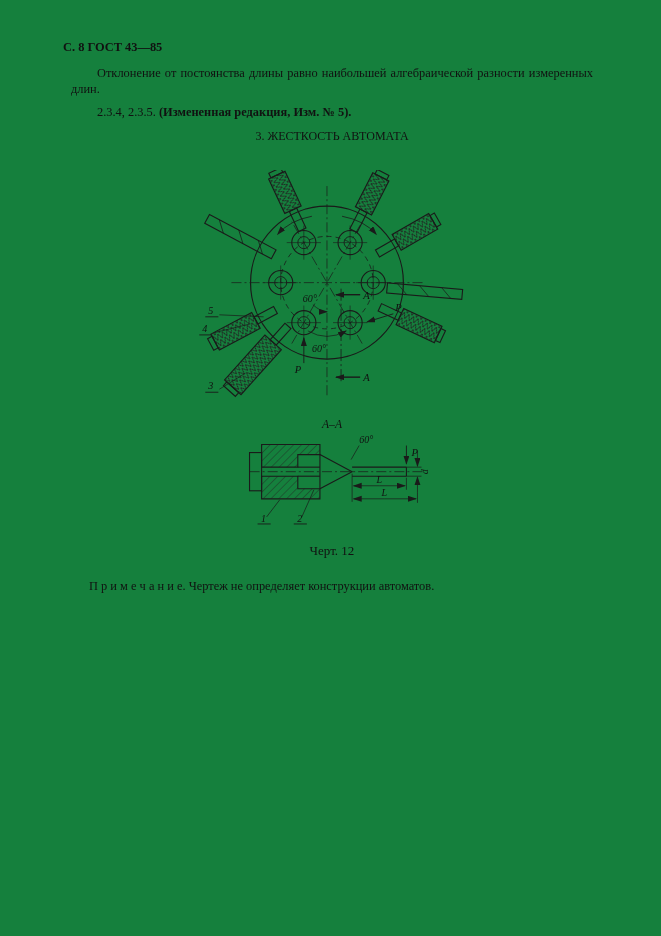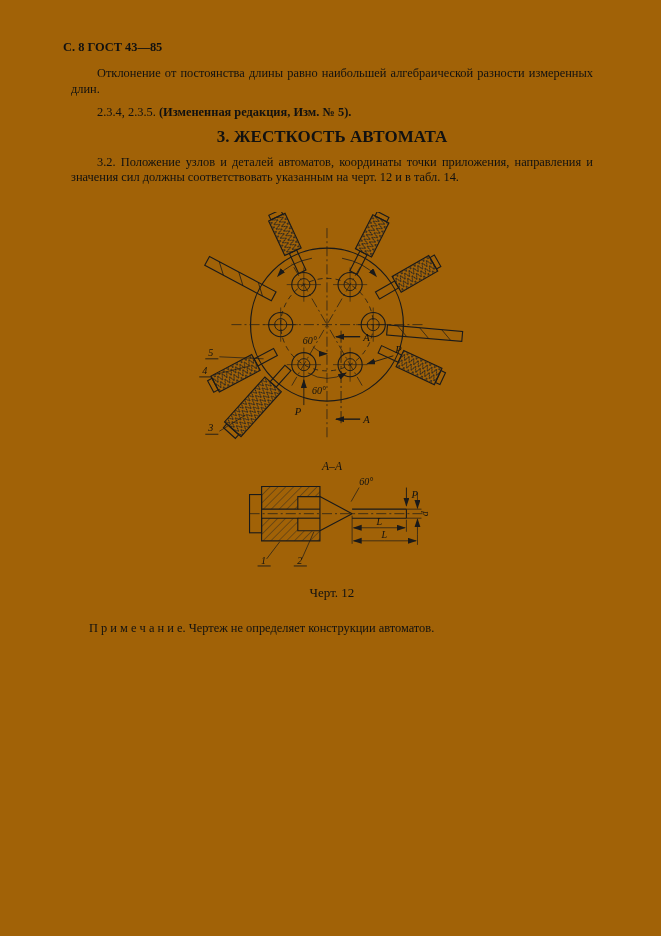--- a/index.html
+++ b/index.html
@@ -1,26 +1,26 @@
 <!DOCTYPE html>
 <html><head>
 <meta charset="utf-8">
 <style>
   html,body{margin:0;padding:0;background:#ffffff;}
   .page{
     width:661px;height:936px;box-sizing:border-box;
     padding:40px 60px 16px 63px;
-    background:#a16207;color:#111;
+    background:#15803d;color:#111;
     font-family:"Liberation Serif","DejaVu Serif",serif;
     font-size:12.4px;line-height:15.4px;
     overflow:hidden;
   }
   .hdr{font-weight:bold;margin:0 0 11px 0;}
   .para{margin:8px;text-indent:26px;text-align:justify;}
-  .sec-heading{font-weight:bold;text-align:center;margin:4px 0 11px 0;font-size:17px;}
+  .sec-heading{font-weight:normal;text-align:center;margin:4px 0 11px 0;font-size:12px;}
   .fig{margin:26px 0 0 0;text-align:center;}
   .fig svg{display:inline-block;}
   .caption{font-size:13px;margin-top:9px;text-align:center;}
   .note{margin:20px 0 0 0;text-indent:26px;}
   svg text{fill:#111;font-family:"Liberation Serif","DejaVu Serif",serif;}
   .lbl{font-size:10px;font-style:italic;}
   .lbl2{font-size:10.5px;font-style:italic;}
   .seclbl{font-size:11.5px;font-style:italic;}
 </style>
 </head>
@@ -28,21 +28,20 @@
 
 <div class="page">
 
   <div class="hdr">С. 8 ГОСТ 43—85</div>
 
   <p class="para">Отклонение от постоянства длины равно наибольшей алгебраической разности измеренных длин.</p>
   <p class="para"><span>2.3.4, 2.3.5. </span><b>(Измененная редакция, Изм. № 5).</b></p>
 
   <div class="sec-heading">3. ЖЕСТКОСТЬ АВТОМАТА</div>
 
-  <p class="para">3.2. Положение узлов и деталей автоматов, координаты точки приложения, направления и значения сил должны соответствовать указанным на черт. 12 и в табл. 14.</p>
 
   <div class="fig">
     <svg viewBox="0 0 340 358" width="342" height="360" aria-hidden="true">
       <defs>
         <marker id="arr" markerWidth="9" markerHeight="7" refX="8" refY="3" orient="auto" markerUnits="userSpaceOnUse">
           <path d="M0,0 L9,3 L0,6 Z" fill="#1a1a1a"></path>
         </marker>
         <pattern id="hatch" width="5.5" height="5.5" patternUnits="userSpaceOnUse" patternTransform="rotate(45)">
           <line x1="0" y1="0" x2="0" y2="5.5" stroke="#222" stroke-width="0.8"></line>
         </pattern>

